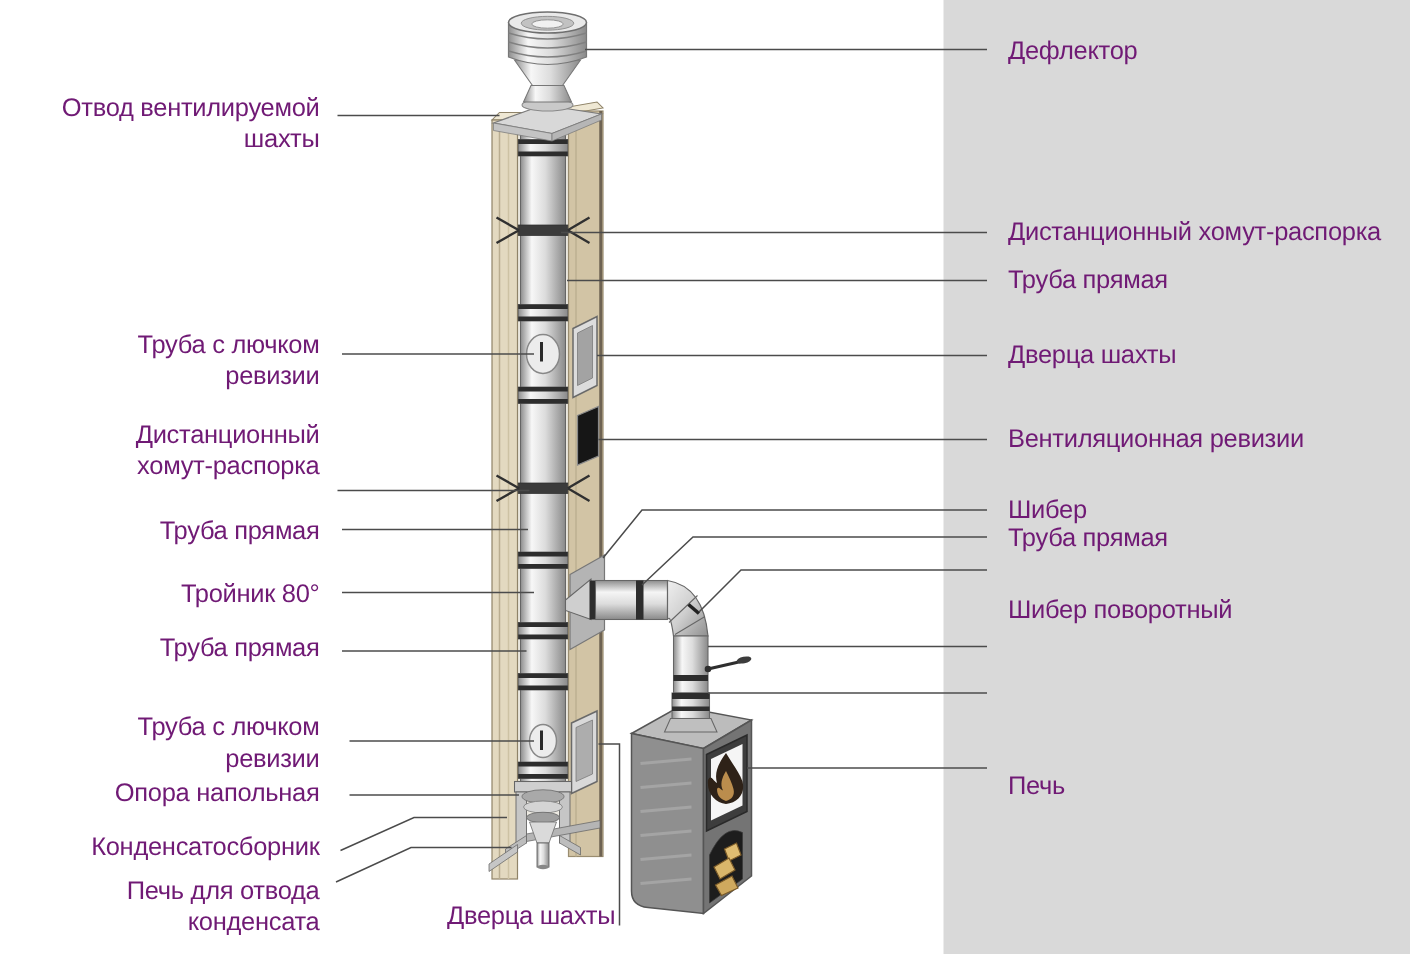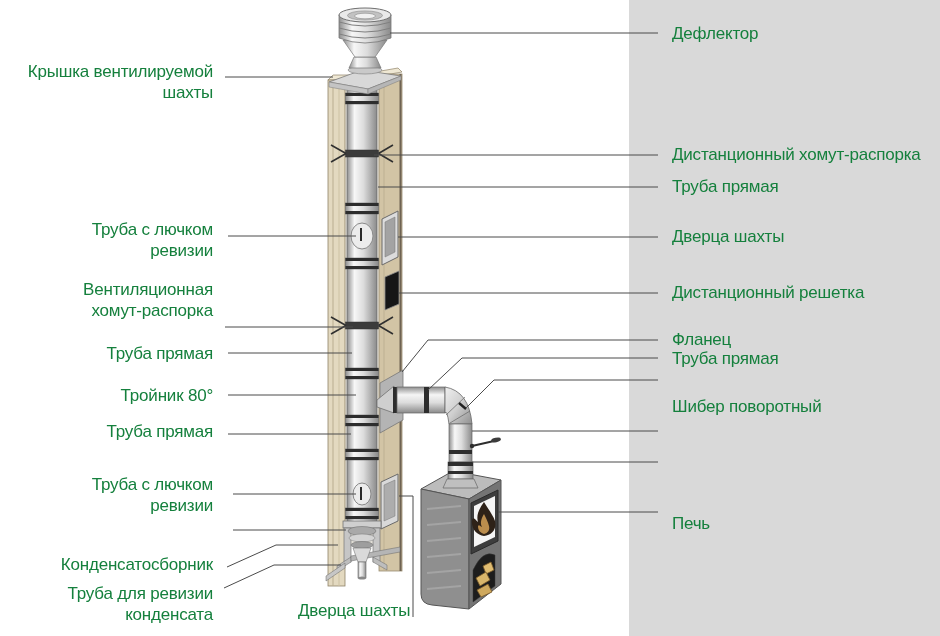--- a/index.html
+++ b/index.html
@@ -1,20 +1,20 @@
 <!DOCTYPE html>
 <html><head>
 <meta charset="utf-8">
 <style>
   html,body{margin:0;padding:0;background:#fff;}
   .screen{position:relative;width:940px;height:636px;background:#ffffff;overflow:hidden;
           font-family:"Liberation Sans", sans-serif;}
   .gray-panel{position:absolute;left:629px;top:0;width:311px;height:636px;background:#d9d9d9;}
   svg.diagram{position:absolute;left:0;top:0;width:940px;height:636px;}
-  .lbl{position:absolute;font-size:17px;line-height:21px;color:#15803d;
+  .lbl{position:absolute;font-size:17px;line-height:21px;color:#701a75;
        letter-spacing:-0.2px;white-space:pre-line;}
   .lbl.l{right:727px;text-align:right;}
   .lbl.r{left:672px;text-align:left;}
 </style>
 </head>
 <body>
 
 <div class="screen">
 
   <div class="gray-panel"></div>
@@ -242,40 +242,41 @@
       <path d="M399,293 H658"></path>
       <path d="M402,372 L428,340 H658"></path>
       <path d="M428,390 L462,358 H658"></path>
       <path d="M466,408 L494,380 H658"></path>
       <path d="M472,431 H658"></path>
       <path d="M472,462 H658"></path>
       <path d="M498,512 H658"></path>
     </g>
   </svg>
 
-  <div class="lbl l" style="top:61px">Крышка вентилируемой
+  <div class="lbl l" style="top:61px">Отвод вентилируемой
 шахты</div>
   <div class="lbl l" style="top:219px">Труба с лючком
 ревизии</div>
-  <div class="lbl l" style="top:279px">Вентиляционная
+  <div class="lbl l" style="top:279px">Дистанционный
 хомут-распорка</div>
   <div class="lbl l" style="top:343px">Труба прямая</div>
   <div class="lbl l" style="top:385px">Тройник 80°</div>
   <div class="lbl l" style="top:421px">Труба прямая</div>
   <div class="lbl l" style="top:474px">Труба с лючком
 ревизии</div>
+  <div class="lbl l" style="top:518px">Опора напольная</div>
   <div class="lbl l" style="top:554px">Конденсатосборник</div>
-  <div class="lbl l" style="top:583px">Труба для ревизии
+  <div class="lbl l" style="top:583px">Печь для отвода
 конденсата</div>
 
   <div class="lbl r" style="top:23px">Дефлектор</div>
   <div class="lbl r" style="top:144px">Дистанционный хомут-распорка</div>
   <div class="lbl r" style="top:176px">Труба прямая</div>
   <div class="lbl r" style="top:226px">Дверца шахты</div>
-  <div class="lbl r" style="top:282px">Дистанционный решетка</div>
-  <div class="lbl r" style="top:329px">Фланец</div>
+  <div class="lbl r" style="top:282px">Вентиляционная ревизии</div>
+  <div class="lbl r" style="top:329px">Шибер</div>
   <div class="lbl r" style="top:348px">Труба прямая</div>
   <div class="lbl r" style="top:396px">Шибер поворотный</div>
   <div class="lbl r" style="top:513px">Печь</div>
 
   <div class="lbl" style="left:298px;top:600px">Дверца шахты</div>
 
 </div>
 
 </body></html>

